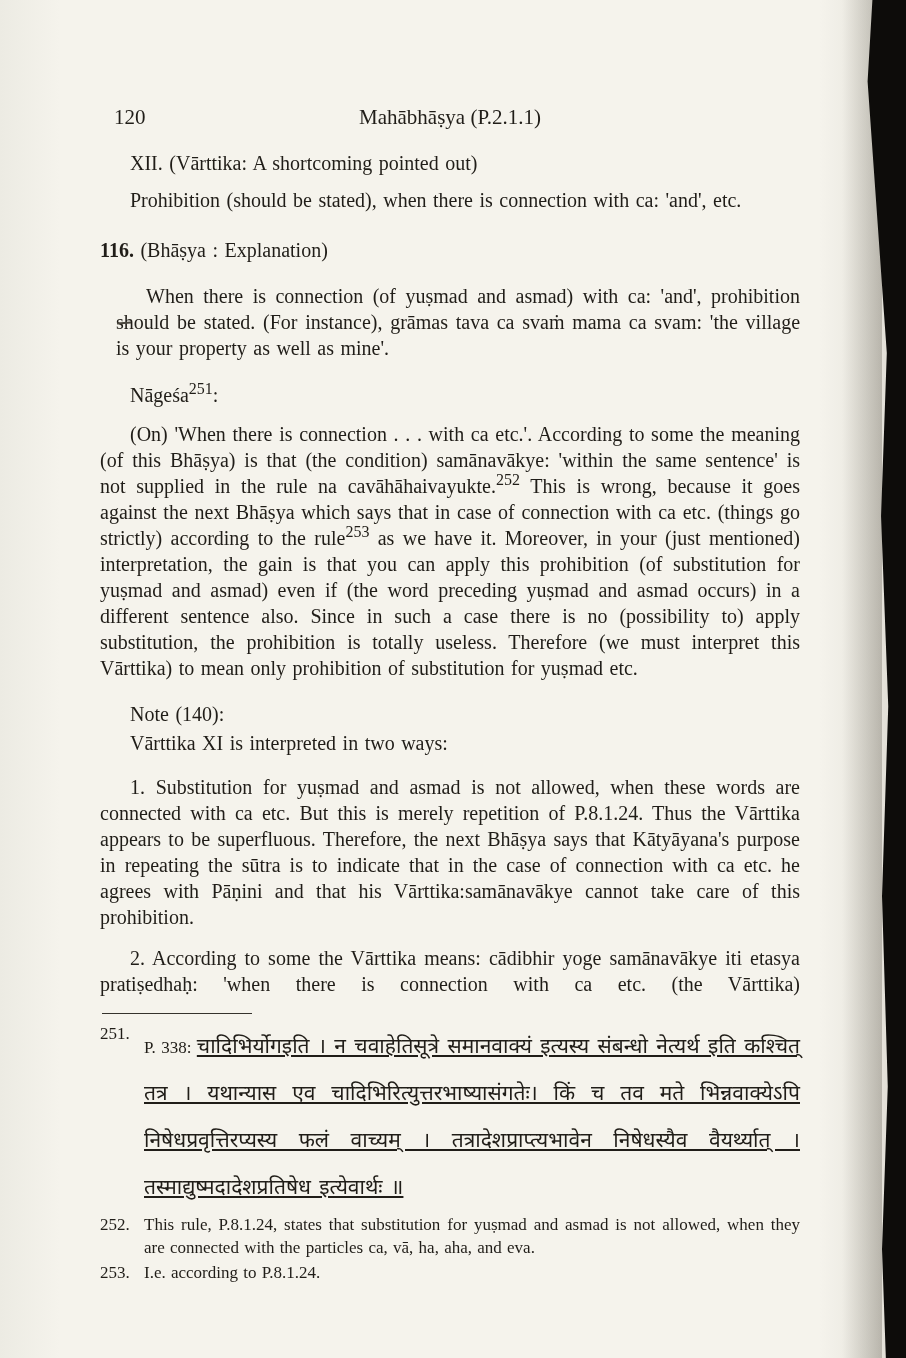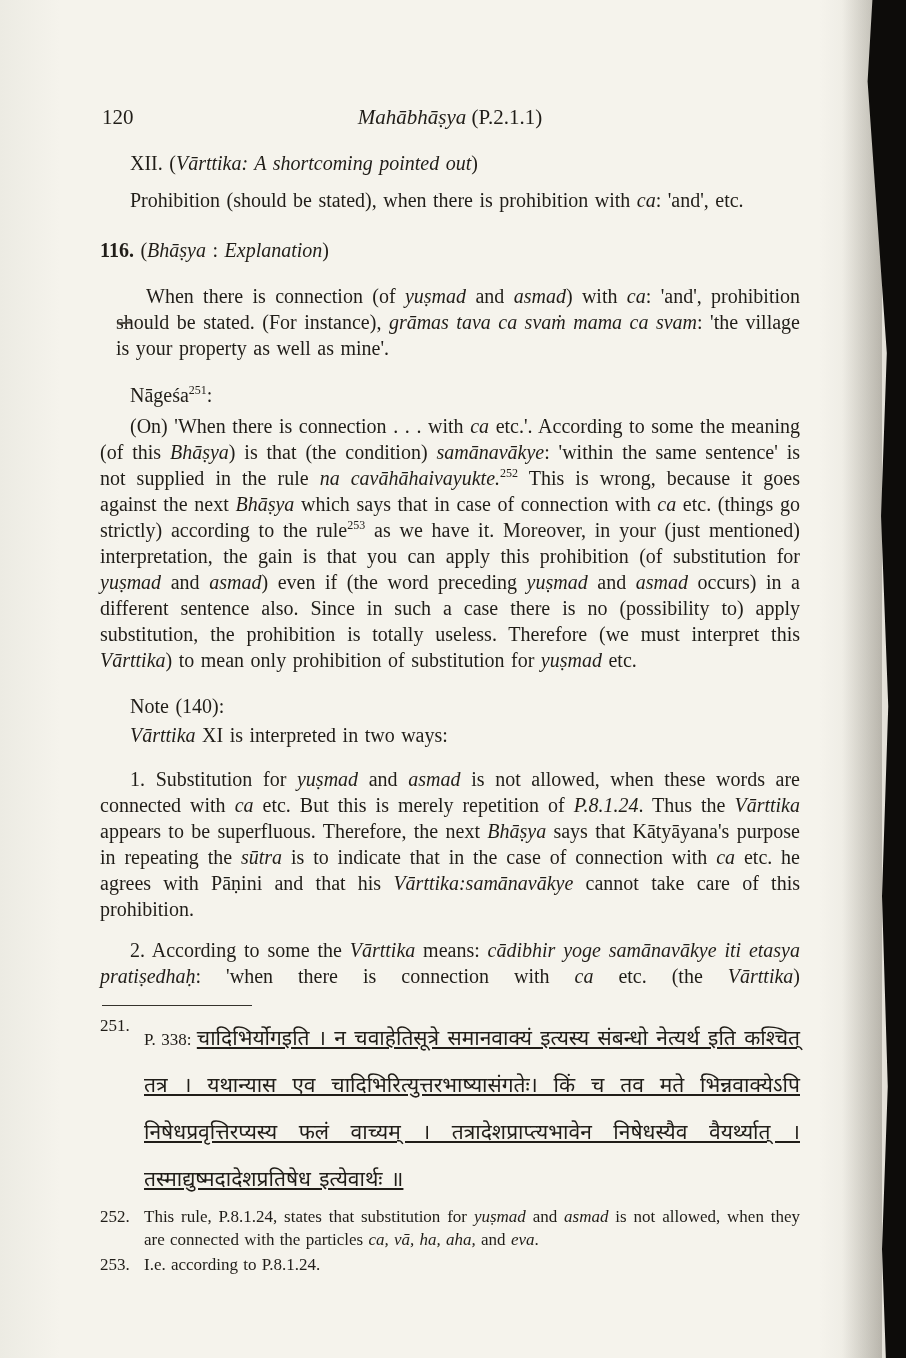--- a/index.html
+++ b/index.html
@@ -13,39 +13,39 @@
     margin:0 auto;
     background:
       linear-gradient(90deg, #ecebe3 0, var(--bg) 60px, var(--bg) 820px, #e8e6de 870px, #ddd9d0 906px);
     color:var(--ink);
     font-family:"Liberation Serif","DejaVu Serif",serif;
     overflow:hidden;
   }
   .content{padding:0 106px 0 100px;}
   
   .page-header{position:relative;margin-top:104px;height:28px;font-size:21px;line-height:26px;}
-  .page-number{position:absolute;left:2px;top:0;}
+  .page-number{position:absolute;left:14px;top:0;}
   .running-title{text-align:center;}
   
   .para{
     margin:0;
     font-size:20px;line-height:26px;
     word-spacing:1.5px;
     text-align:justify;
     text-indent:30px;
   }
-  .it{font-style:italic;}
+  .it{}
   .bd{font-weight:bold;}
-  sup{font-size:12px;line-height:0;vertical-align:super;}
+  sup{font-size:16px;line-height:0;vertical-align:super;}
   p[data-name="vartika-xii-heading"]{margin-top:18px;}
   p[data-name="vartika-xii-text"]{margin-top:11px;}
   p[data-name="bhasya-116-heading"]{margin-top:24px;text-indent:0;}
   p[data-name="bhasya-116-text"]{margin-top:20px;margin-left:16px;}
   p[data-name="nagesa-label"]{margin-top:21px;}
-  p[data-name="nagesa-commentary"]{margin-top:5px;}
+  p[data-name="nagesa-commentary"]{margin-top:13px;}
   p[data-name="note-heading"]{margin-top:20px;}
   p[data-name="note-intro"]{margin-top:3px;}
   p[data-name="interpretation-1"]{margin-top:18px;}
   p[data-name="interpretation-2"]{margin-top:15px;text-align-last:justify;}
   
   .footnote-rule{width:150px;border-top:1.5px solid #35322c;margin:16px 0 9px 2px;}
   .footnote{display:flex;font-size:17px;line-height:22.5px;word-spacing:1px;text-align:justify;margin-bottom:3px;}
   .fn-label{flex:0 0 44px;}
   .fn-text{flex:1;}
   .dev{font-size:21px;line-height:47px;word-spacing:3px;text-decoration:underline;}
@@ -67,21 +67,21 @@
 <div class="page" data-name="scanned-book-page">
   <div class="content" data-name="page-content">
 
     <header class="page-header" data-name="page-header">
       <span class="page-number" data-name="page-number">120</span>
       <div class="running-title" data-name="running-title"><span class="it" data-name="running-title-text">Mahābhāṣya</span><span data-name="running-title-ref"> (P.2.1.1)</span></div>
     </header>
 
     <main id="body-text" data-name="body-text">
         <p class="para" data-name="vartika-xii-heading"><span data-name="text-run">XII.  (</span><span class="it" data-name="text-run">Vārttika: A shortcoming pointed out</span><span data-name="text-run">)</span></p>
-        <p class="para" data-name="vartika-xii-text"><span data-name="text-run">Prohibition (should be stated), when there is prohibition with </span><span class="it" data-name="text-run">ca</span><span data-name="text-run">: 'and', etc.</span></p>
+        <p class="para" data-name="vartika-xii-text"><span data-name="text-run">Prohibition (should be stated), when there is connection with </span><span class="it" data-name="text-run">ca</span><span data-name="text-run">: 'and', etc.</span></p>
         <p class="para" data-name="bhasya-116-heading"><span class="bd" data-name="text-run">116.</span><span data-name="text-run">  (</span><span class="it" data-name="text-run">Bhāṣya</span><span data-name="text-run"> : </span><span class="it" data-name="text-run">Explanation</span><span data-name="text-run">)</span></p>
         <p class="para" data-name="bhasya-116-text"><span data-name="text-run">When there is connection (of </span><span class="it" data-name="text-run">yuṣmad</span><span data-name="text-run"> and </span><span class="it" data-name="text-run">asmad</span><span data-name="text-run">) with </span><span class="it" data-name="text-run">ca</span><span data-name="text-run">: 'and', prohibition should be stated. (For instance), </span><span class="it" data-name="text-run">grāmas tava ca svaṁ mama ca svam</span><span data-name="text-run">: 'the village is your property as well as mine'.</span></p>
         <p class="para" data-name="nagesa-label"><span data-name="text-run">Nāgeśa</span><sup data-name="footnote-reference">251</sup><span data-name="text-run">:</span></p>
         <p class="para" data-name="nagesa-commentary"><span data-name="text-run">(On) 'When there is connection . . . with </span><span class="it" data-name="text-run">ca</span><span data-name="text-run"> etc.'.  According to some the meaning (of this </span><span class="it" data-name="text-run">Bhāṣya</span><span data-name="text-run">) is that (the condition) </span><span class="it" data-name="text-run">samānavākye</span><span data-name="text-run">: 'within the same sentence' is not supplied in the rule </span><span class="it" data-name="text-run">na cavāhāhaivayukte.</span><sup data-name="footnote-reference">252</sup><span data-name="text-run">  This is wrong, because it goes against the next </span><span class="it" data-name="text-run">Bhāṣya</span><span data-name="text-run"> which says that in case of connection with </span><span class="it" data-name="text-run">ca</span><span data-name="text-run"> etc. (things go strictly) according to the rule</span><sup data-name="footnote-reference">253</sup><span data-name="text-run"> as we have it. Moreover, in your (just mentioned) interpretation, the gain is that you can apply this prohibition (of substitution for </span><span class="it" data-name="text-run">yuṣmad</span><span data-name="text-run"> and </span><span class="it" data-name="text-run">asmad</span><span data-name="text-run">) even if (the word preceding </span><span class="it" data-name="text-run">yuṣmad</span><span data-name="text-run"> and </span><span class="it" data-name="text-run">asmad</span><span data-name="text-run"> occurs) in a different sentence also. Since in such a case there is no (possibility to) apply substitution, the prohibition is totally useless. Therefore (we must interpret this </span><span class="it" data-name="text-run">Vārttika</span><span data-name="text-run">) to mean only prohibition of substitution for </span><span class="it" data-name="text-run">yuṣmad</span><span data-name="text-run"> etc.</span></p>
         <p class="para" data-name="note-heading"><span data-name="text-run">Note (140):</span></p>
         <p class="para" data-name="note-intro"><span class="it" data-name="text-run">Vārttika</span><span data-name="text-run"> XI is interpreted in two ways:</span></p>
         <p class="para" data-name="interpretation-1"><span data-name="text-run">1. Substitution for </span><span class="it" data-name="text-run">yuṣmad</span><span data-name="text-run"> and </span><span class="it" data-name="text-run">asmad</span><span data-name="text-run"> is not allowed, when these words are connected with </span><span class="it" data-name="text-run">ca</span><span data-name="text-run"> etc. But this is merely repetition of </span><span class="it" data-name="text-run">P.8.1.24</span><span data-name="text-run">. Thus the </span><span class="it" data-name="text-run">Vārttika</span><span data-name="text-run"> appears to be superfluous. Therefore, the next </span><span class="it" data-name="text-run">Bhāṣya</span><span data-name="text-run"> says that Kātyāyana's purpose in repeating the </span><span class="it" data-name="text-run">sūtra</span><span data-name="text-run"> is to indicate that in the case of connection with </span><span class="it" data-name="text-run">ca</span><span data-name="text-run"> etc. he agrees with Pāṇini and that his </span><span class="it" data-name="text-run">Vārttika:samānavākye</span><span data-name="text-run"> cannot take care of this prohibition.</span></p>
         <p class="para" data-name="interpretation-2"><span data-name="text-run">2. According to some the </span><span class="it" data-name="text-run">Vārttika</span><span data-name="text-run"> means: </span><span class="it" data-name="text-run">cādibhir yoge samānavākye iti etasya pratiṣedhaḥ</span><span data-name="text-run">: 'when there is connection with </span><span class="it" data-name="text-run">ca</span><span data-name="text-run"> etc. (the </span><span class="it" data-name="text-run">Vārttika</span><span data-name="text-run">)</span></p>
       </main>
 

